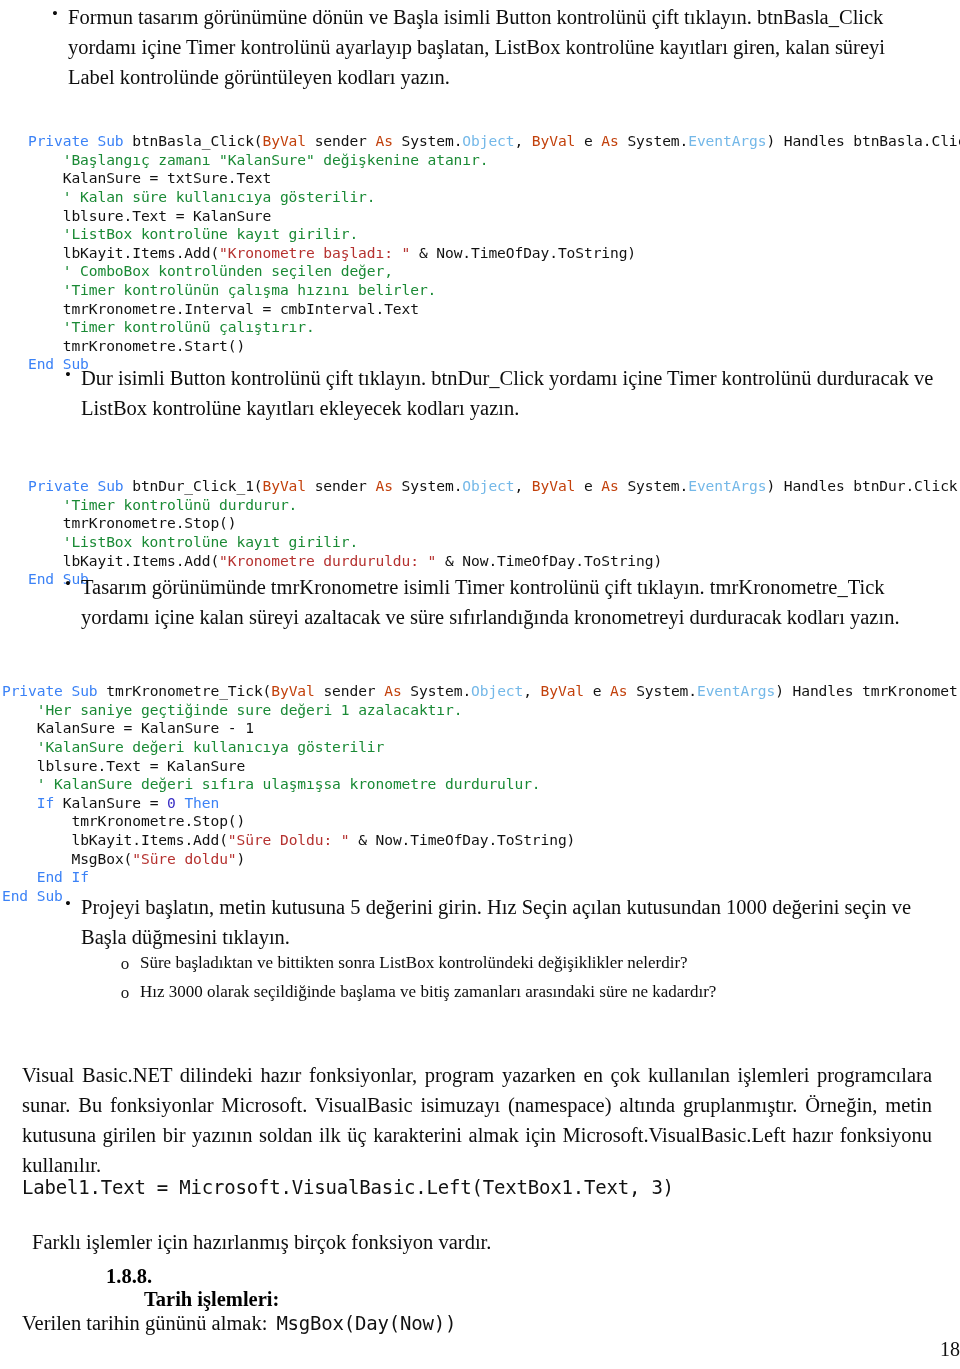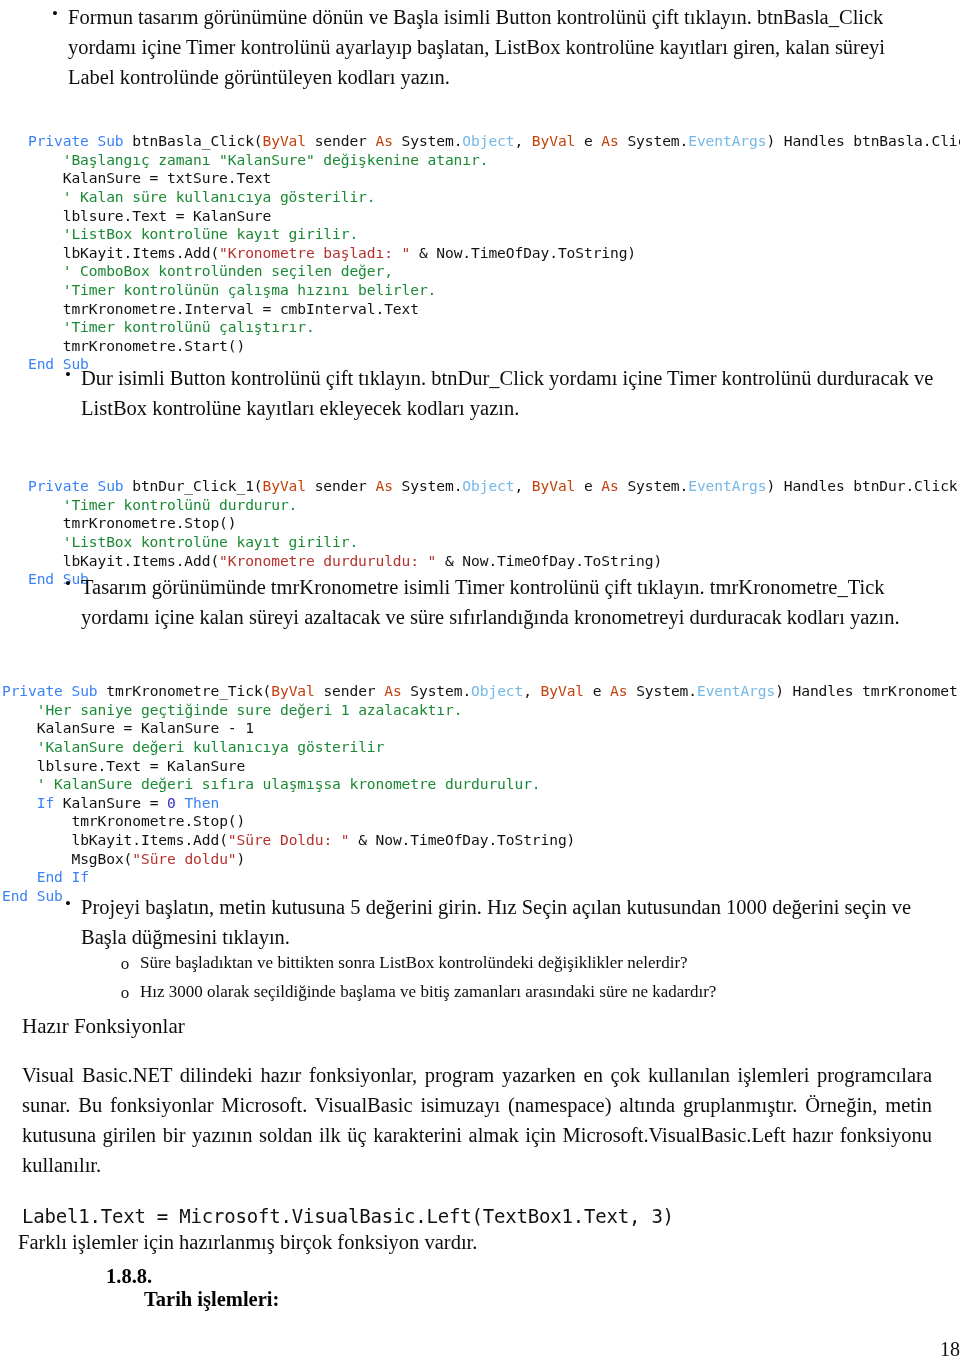--- a/index.html
+++ b/index.html
@@ -155,29 +155,32 @@
   <div class="abs subbullet-block prose" style="left:110px; top:950px; width:820px;">
     <div class="subbullet-mark">o</div>
     <div class="subbullet-text">Süre başladıktan ve bittikten sonra ListBox kontrolündeki değişiklikler nelerdir?</div>
   </div>
 
   <div class="abs subbullet-block prose" style="left:110px; top:979px; width:820px;">
     <div class="subbullet-mark">o</div>
     <div class="subbullet-text">Hız 3000 olarak seçildiğinde başlama ve bitiş zamanları arasındaki süre ne kadardır?</div>
   </div>
 
-  <div class="abs heading-plain" style="left:22px; top:1014px; width:500px;">Hazır Fonksiyonlar</div>
 
   <div class="abs prose" style="left:22px; top:1060px; width:910px; text-align:justify;">Visual Basic.NET dilindeki hazır fonksiyonlar, program yazarken en çok kullanılan işlemleri programcılara sunar. Bu fonksiyonlar Microsoft. VisualBasic isimuzayı (namespace) altında gruplanmıştır. Örneğin, metin kutusuna girilen bir yazının soldan ilk üç karakterini almak için Microsoft.VisualBasic.Left hazır fonksiyonu kullanılır.</div>
 
-  <div class="abs mono" style="left:22px; top:1176px; width:760px;margin-top:29px;">Label1.Text = Microsoft.VisualBasic.Left(TextBox1.Text, 3)</div>
+  <div class="abs mono" style="left:22px; top:1176px; width:760px;">Label1.Text = Microsoft.VisualBasic.Left(TextBox1.Text, 3)</div>
 
-  <div class="abs prose" style="left:18px; top:1227px; width:700px;">Farklı işlemler için hazırlanmış birçok fonksiyon vardır.</div>
+  <div class="abs prose" style="left:32px; top:1227px; width:700px;">Farklı işlemler için hazırlanmış birçok fonksiyon vardır.</div>
 
   <div class="abs" style="left:106px; top:1265px; width:600px; display:flex;flex-direction:column;">
     <span class="heading-num" style="display:inline-block; width:100px;">1.8.8.</span>
     <span class="heading-num" style="margin-left:38px;">Tarih işlemleri:</span>
   </div>
 
+  <div class="abs" style="left:22px; top:1308px; width:700px; display:flex; align-items:baseline;">
+    <span class="prose">Verilen tarihin gününü almak:</span>
+    <span class="mono" style="margin-left:9px;">MsgBox(Day(Now))</span>
+  </div>
 
   <div class="page-number" style="top:1338px;">18</div>
 
 </div>
 
 </body></html>

